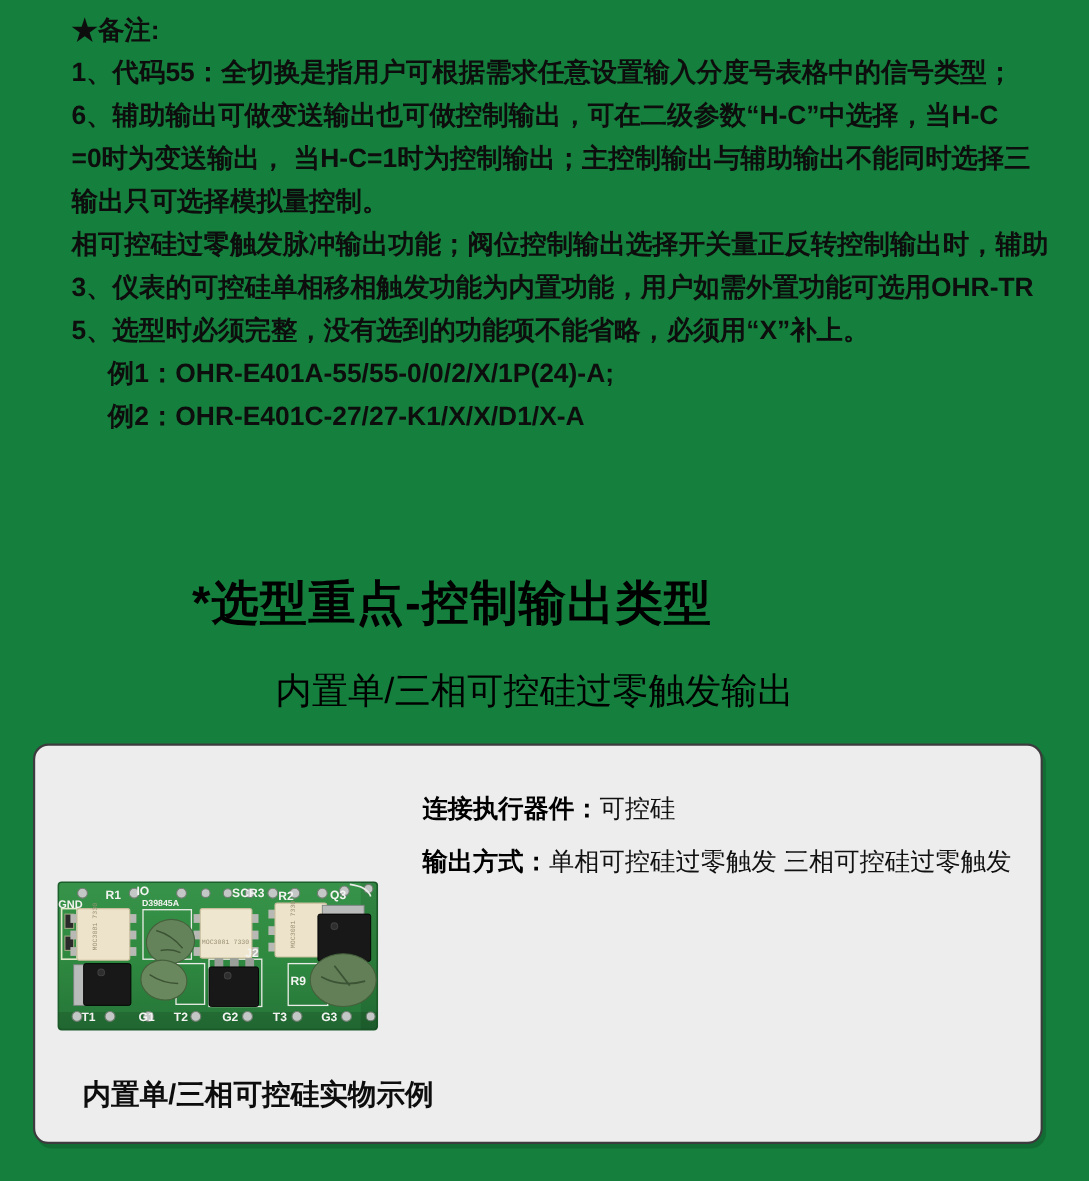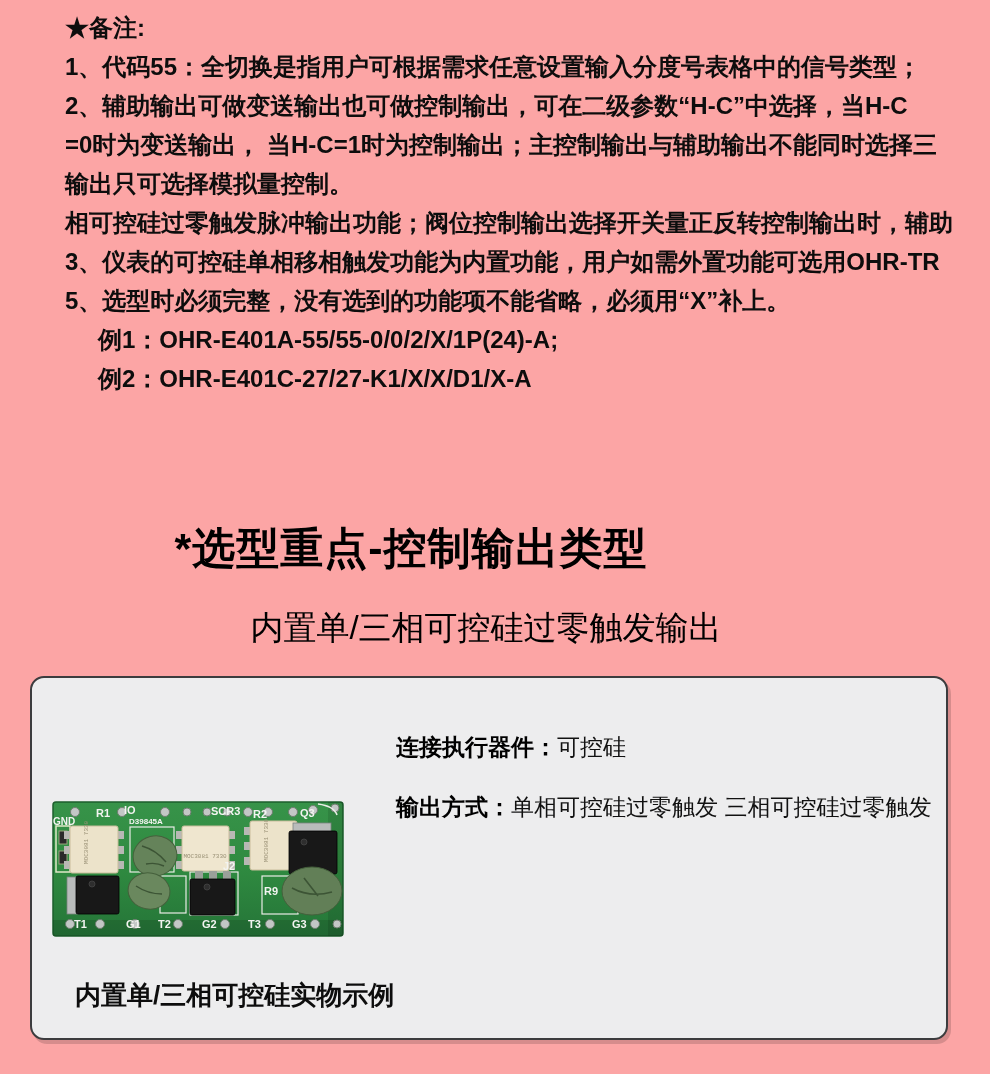--- a/index.html
+++ b/index.html
@@ -1,19 +1,19 @@
 <!DOCTYPE html>
 <html><head>
 <meta charset="utf-8">
 <style>
   html,body{margin:0;padding:0;}
   .page{
     position:relative;
     width:990px;height:1074px;
-    background:#fca5a5;
+    background:#15803d;
     color:#0d0d0d;
     font-family:"Liberation Sans",sans-serif;
     overflow:hidden;
   }
   
   .notes{
     position:absolute;left:65px;top:0;width:900px;
     font-size:24px;line-height:39px;font-weight:600;
     padding-top:8px;
   }
@@ -40,34 +40,34 @@
     position:absolute;left:20px;top:122px;width:292px;height:138px;margin:0;
   }
   .pcb-caption{
     position:absolute;left:43px;top:300px;
     font-size:26px;font-weight:600;color:#0d0d0d;white-space:nowrap;
   }
   .specs{
     position:absolute;left:348px;top:31px;width:572px;
     font-size:23px;line-height:44px;color:#111;
   }
-  .spec{margin:16px;}
+  .spec{margin:4px;}
   .spec .lbl{font-weight:700;color:#000;}
   .spec .val{font-weight:400;}
   .spec.nowrap{white-space:nowrap;}
 </style>
 </head>
 <body>
 
 <div class="page">
 
   <section class="notes">
     <div class="note-line">★备注:</div>
     <div class="note-line">1、代码55：全切换是指用户可根据需求任意设置输入分度号表格中的信号类型；</div>
-    <div class="note-line">2、辅助输出可做变送输出也可做控制输出，可在二级参数“H-C”中选择，当H-C</div>
+    <div class="note-line">6、辅助输出可做变送输出也可做控制输出，可在二级参数“H-C”中选择，当H-C</div>
     <div class="note-line">=0时为变送输出， 当H-C=1时为控制输出；主控制输出与辅助输出不能同时选择三</div>
     <div class="note-line">输出只可选择模拟量控制。</div>
     <div class="note-line">相可控硅过零触发脉冲输出功能；阀位控制输出选择开关量正反转控制输出时，辅助</div>
     <div class="note-line">3、仪表的可控硅单相移相触发功能为内置功能，用户如需外置功能可选用OHR-TR</div>
     <div class="note-line">5、选型时必须完整，没有选到的功能项不能省略，必须用“X”补上。</div>
     <div class="note-line indent">例1：OHR-E401A-55/55-0/0/2/X/1P(24)-A;</div>
     <div class="note-line indent">例2：OHR-E401C-27/27-K1/X/X/D1/X-A</div>
   </section>
 
   <h1 class="h1">*选型重点-控制输出类型</h1>

